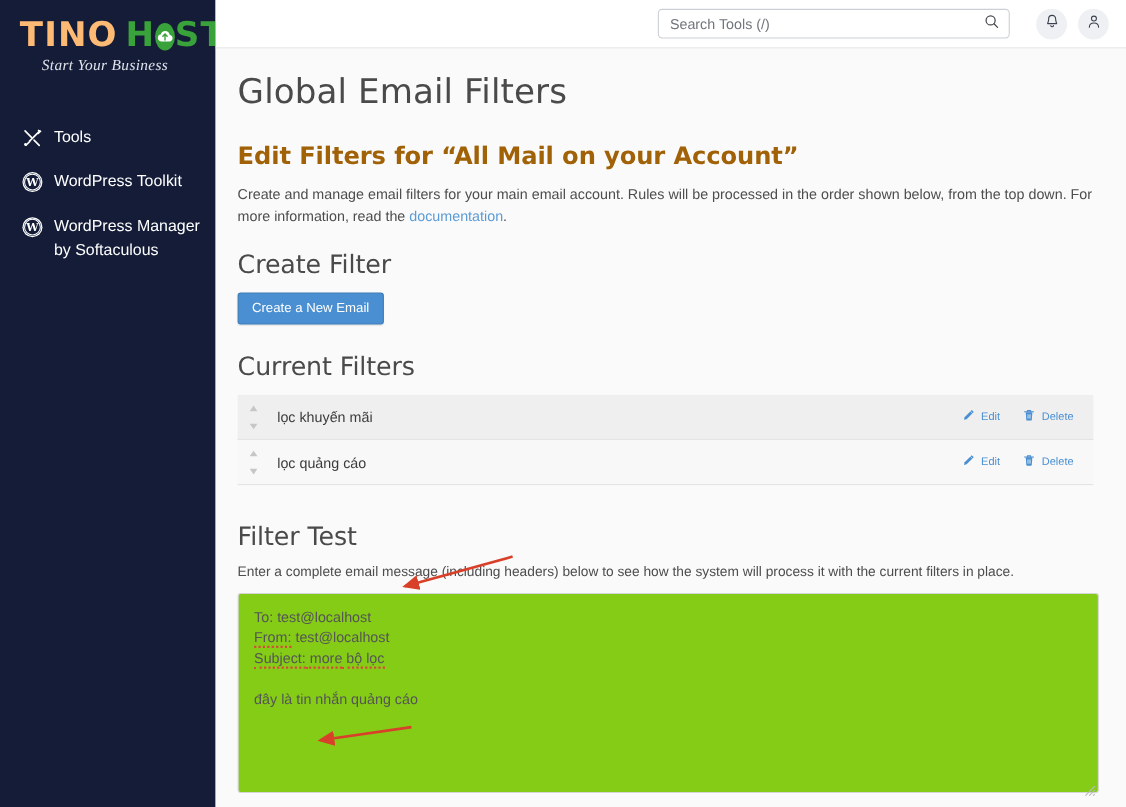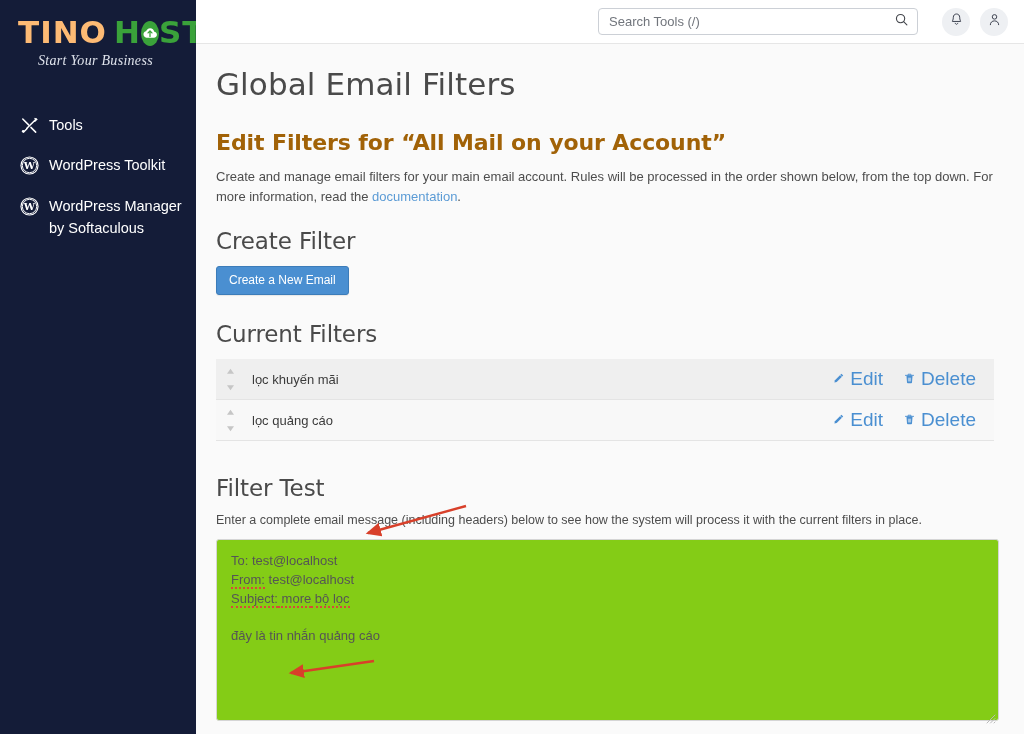--- a/index.html
+++ b/index.html
@@ -230,21 +230,21 @@
     display: flex;
     align-items: center;
     gap: 20px;
     padding-right: 12px;
   }
   .action-link {
     display: inline-flex;
     align-items: center;
     gap: 5px;
     color: #4a8fd1;
-    font-size: 19px;
+    font-size: 10px;
     text-decoration: none;
     cursor: pointer;
   }
 
   
   .test-desc {
     font-size: 12.5px;
     color: #4d4d4d;
     margin: 0 0 12px 0;
   }

